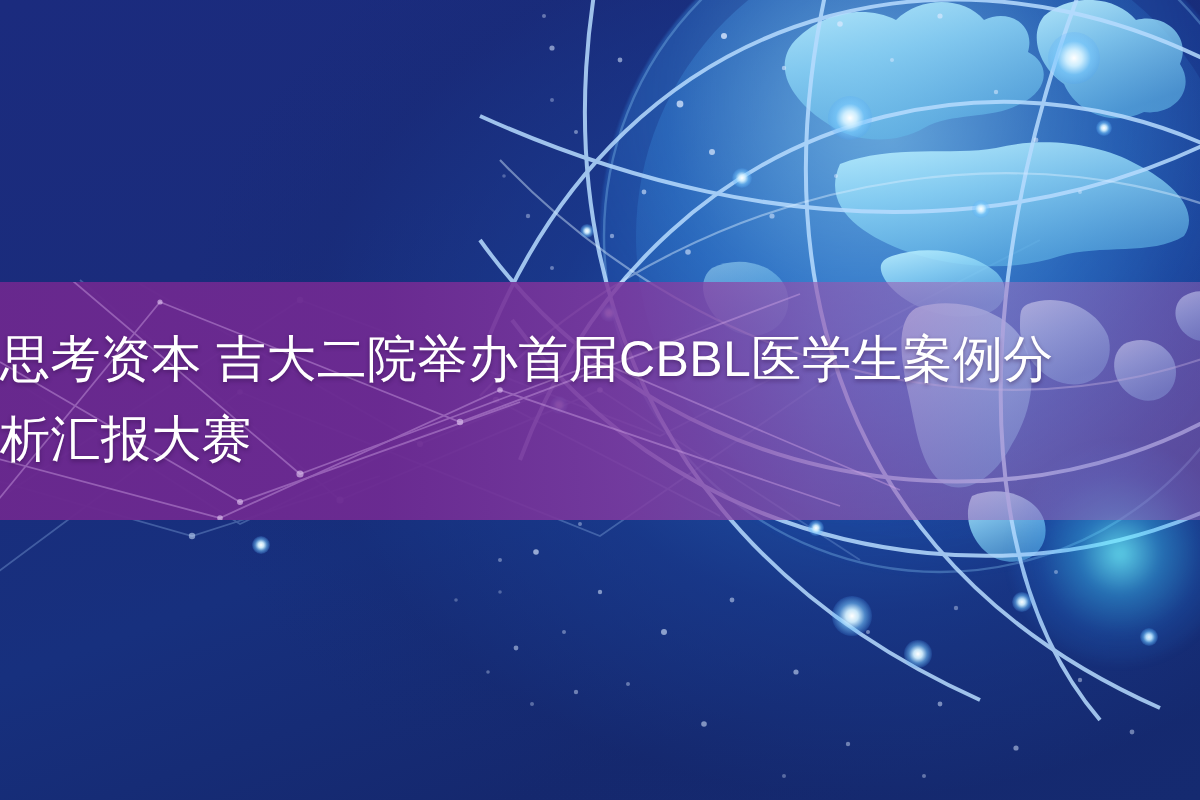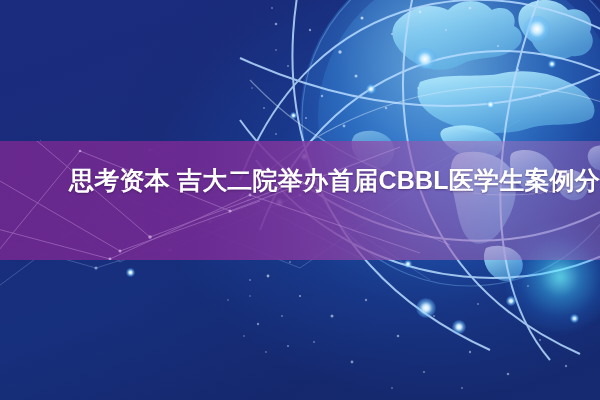--- a/index.html
+++ b/index.html
@@ -135,23 +135,23 @@
     width: 100%;
     height: 100%;
   }
 
   
   .headline {
     position: absolute;
     left: 0;
     top: 160px;
     width: 600px;
-    text-align: right;
+    text-align: left;
     color: #ffffff;
-    font-weight: bold;
+    font-weight: normal;
     font-size: 25px;
     line-height: 40px;
     letter-spacing: 0.2px;
     text-shadow: 0 1px 2px rgba(40,10,60,0.45);
     white-space: nowrap;
   }
   .headline .l1 { display: block; }
   .headline .l2 { display: block; }
 </style>
 </head>
@@ -337,15 +337,16 @@
         <circle cx="230" cy="70" r="1.6"></circle>
         <circle cx="250" cy="54" r="1.4"></circle>
         <circle cx="120" cy="110" r="1.5"></circle>
         <circle cx="80" cy="10" r="1.3"></circle>
       </g>
     </svg>
   </div>
 
   <div class="headline">
     <span class="l1">思考资本 吉大二院举办首届CBBL医学生案例分</span>
+    <span class="l2">析汇报大赛</span>
   </div>
 
 </div>
 
 </body></html>

